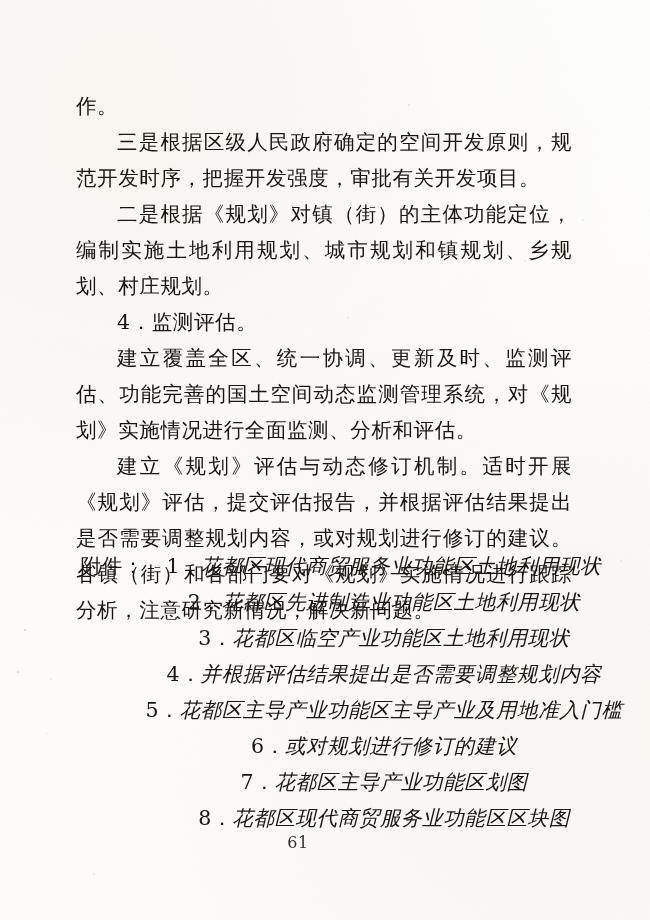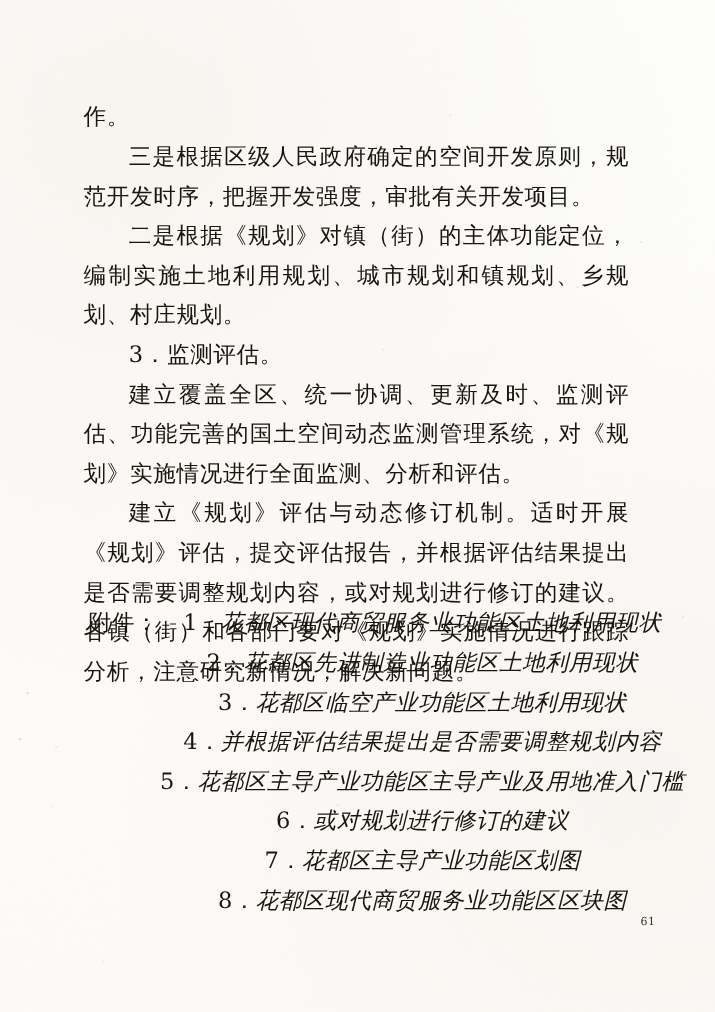--- a/index.html
+++ b/index.html
@@ -100,22 +100,22 @@
     white-space: nowrap;
     font-style: italic;
   }
 
   
   .page-number {
     position: absolute;
     left: 0;
     top: 833px;
     width: 596px;
-    text-align: right;
-    font-size: 10px;
+    text-align: center;
+    font-size: 16px;
     letter-spacing: 0.5px;
     color: #33322c;
     font-family: "DejaVu Serif", "Liberation Serif", serif;
   }
 
   
   .speck {
     position: absolute;
     background: #b9b6ac;
     border-radius: 50%;
@@ -139,21 +139,21 @@
   </defs>
   <rect width="650" height="920" filter="url(#paperNoise)" fill="#ffffff"></rect>
 </svg>
 
 <div class="content">
 
   <div class="textblock">
     <p class="para">作。</p>
     <p class="para indent2">三是根据区级人民政府确定的空间开发原则，规范开发时序，把握开发强度，审批有关开发项目。</p>
     <p class="para indent2">二是根据《规划》对镇（街）的主体功能定位，编制实施土地利用规划、城市规划和镇规划、乡规划、村庄规划。</p>
-    <p class="para indent2">3．监测评估。</p>
+    <p class="para indent2">4．监测评估。</p>
     <p class="para indent2">建立覆盖全区、统一协调、更新及时、监测评估、功能完善的国土空间动态监测管理系统，对《规划》实施情况进行全面监测、分析和评估。</p>
     <p class="para indent2">建立《规划》评估与动态修订机制。适时开展《规划》评估，提交评估报告，并根据评估结果提出是否需要调整规划内容，或对规划进行修订的建议。各镇（街）和各部门要对《规划》实施情况进行跟踪分析，注意研究新情况，解决新问题。</p>
   </div>
 
   <div class="attachments">
     <div class="att-row">
       <span class="att-label">附件：</span>
       <span class="att-num">1．</span>
       <span class="att-text">花都区现代商贸服务业功能区土地利用现状</span>
     </div>

